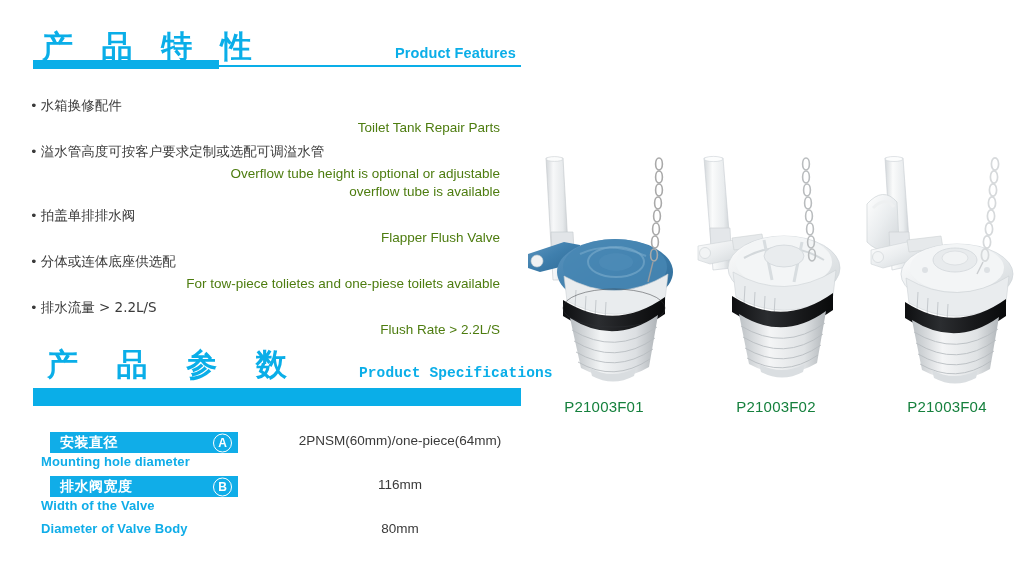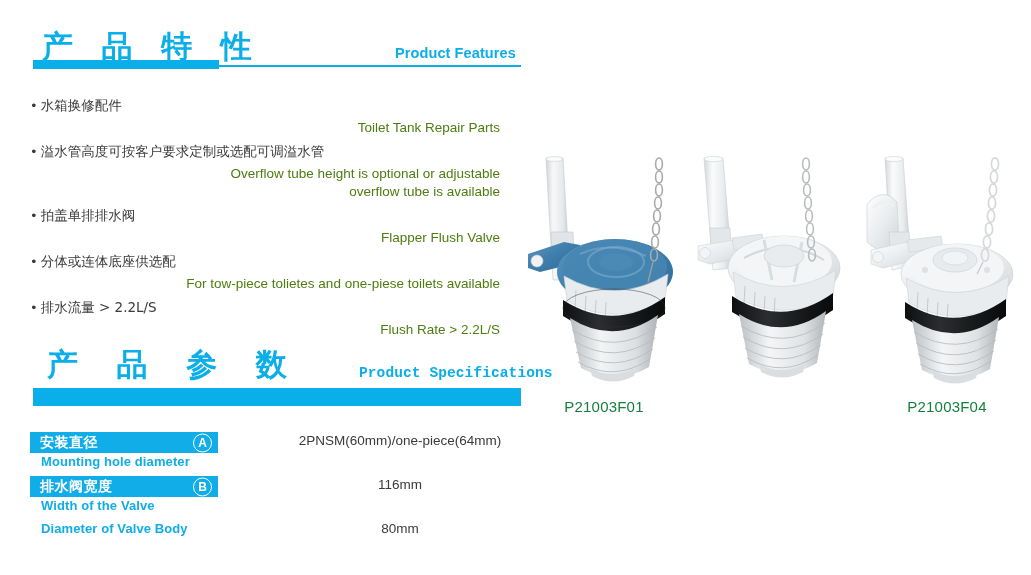--- a/index.html
+++ b/index.html
@@ -36,21 +36,21 @@
   .feat .en{
     color:#4d7c0f;font-size:13.5px;line-height:18px;
     padding-left:11px;white-space:nowrap;text-align:right;
   }
 
   
   .specs{position:absolute;left:30px;top:432px;width:500px;}
   .spec-row{position:relative;height:44px;}
   .spec-bar{
     position:relative;width:188px;height:21px;background:#10ade8;
-    display:flex;align-items:center;
+    display:flex;align-items:center;margin-left:20px;
   }
   .spec-bar .cn{
     color:#ffffff;font-size:14px;font-weight:bold;white-space:nowrap;
     padding-left:10px;letter-spacing:.5px;line-height:21px;
     font-family:"DejaVu Sans","Liberation Sans",sans-serif;
   }
   .badge{
     position:absolute;right:6px;top:50%;transform:translateY(-50%);
     width:17px;height:17px;border:1.6px solid #ffffff;border-radius:50%;
     display:flex;align-items:center;justify-content:center;
@@ -294,20 +294,21 @@
 
         <path d="M47 164 q44 28 87 -3 l-9 52 q-33 20 -68 1 Z" fill="url(#thr2)"></path>
         <g stroke="#b6bbbf" stroke-width="1" fill="none" opacity=".85">
           <path d="M49 176 q43 26 84 -3"></path>
           <path d="M51 187 q41 25 80 -3"></path>
           <path d="M53 198 q39 23 76 -3"></path>
           <path d="M55 208 q36 21 71 -3"></path>
         </g>
         <path d="M67 214 q22 12 46 0 l-2 8 q-21 11 -42 0 Z" fill="#dadee1"></path>
       </svg>
+      <div class="p-label">P21003F02</div>
     </div>
 
     <div class="product" style="left:343px;">
       <svg width="168" height="245" viewBox="0 0 168 245">
         <defs>
           <linearGradient id="tube3" x1="0" y1="0" x2="1" y2="0">
             <stop offset="0" stop-color="#d4d8db"></stop>
               <stop offset=".3" stop-color="#fafbfb"></stop>
             <stop offset=".7" stop-color="#e9ecee"></stop>
               <stop offset="1" stop-color="#c6cbcf"></stop>

